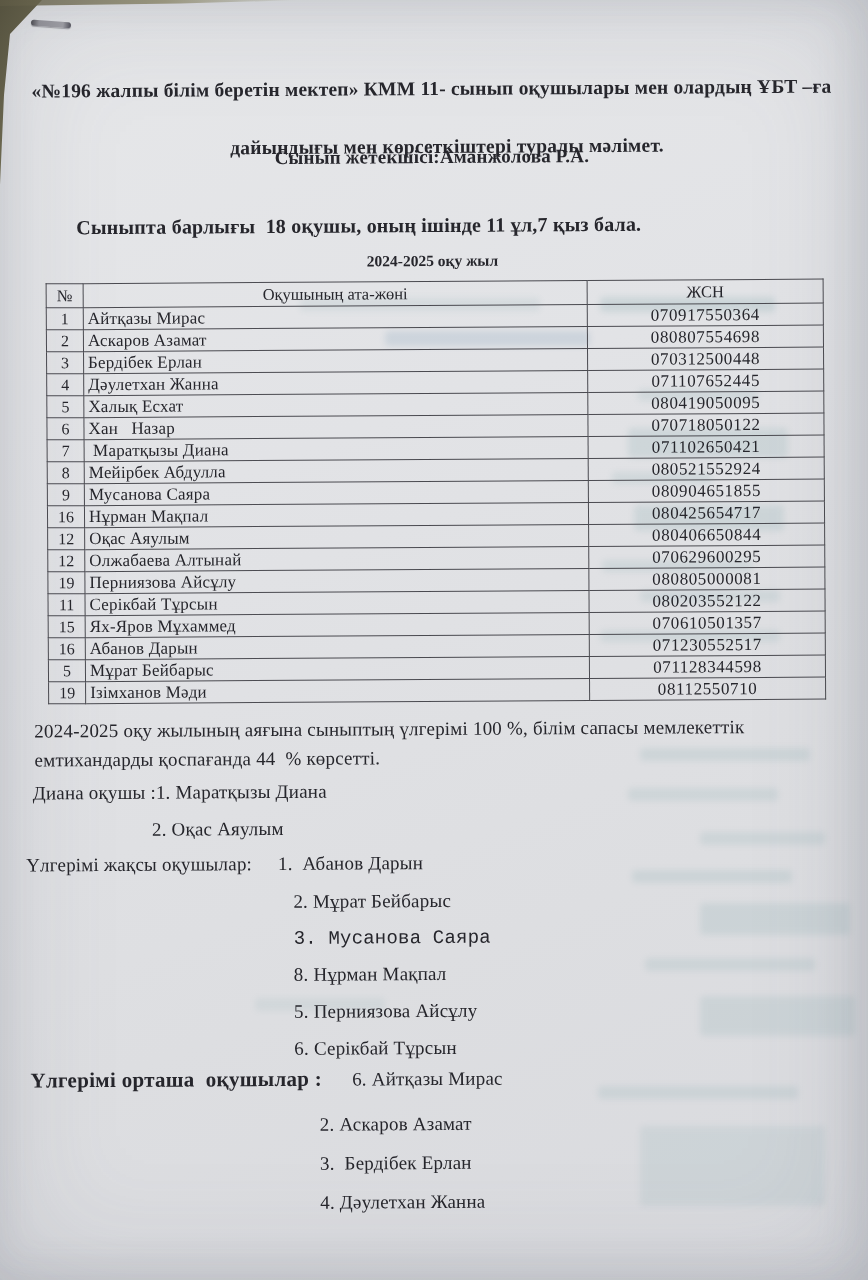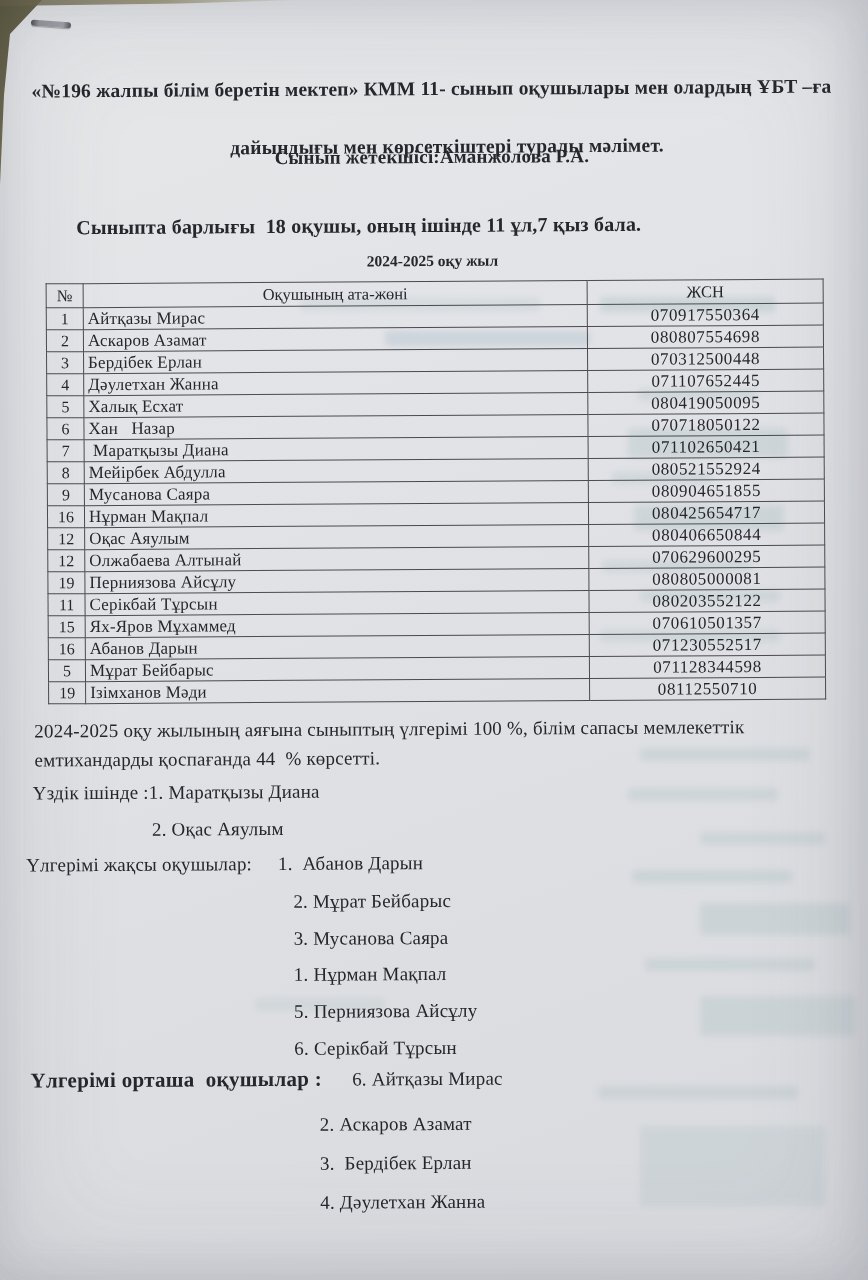--- a/index.html
+++ b/index.html
@@ -69,21 +69,21 @@
   td.cell-jsn{text-align:center;letter-spacing:.6px;}
   .para{
     position:absolute;top:714px;left:33px;width:804px;
     font-size:19px;line-height:29px;letter-spacing:.2px;
   }
   .line{position:absolute;font-size:19px;letter-spacing:.2px;}
   .best-line{top:780px;left:31px;}
   .best-2{top:817px;left:150px;}
   .good-line{top:852px;left:24px;display:flex;gap:26px;}
   .good-i{left:291px;}
-  .g2{top:890px;} .g3{top:927px;} .g4{top:963px;} .g5{top:1000px;} .g6{top:1037px;}
+  .g2{top:890px;} .g3{top:927px;font-family:Liberation Mono, monospace;} .g4{top:963px;} .g5{top:1000px;} .g6{top:1037px;}
   .avg-line{top:1066px;left:27px;display:flex;gap:30px;align-items:baseline;}
   .avg-label{font-size:21px;font-weight:bold;letter-spacing:.3px;}
   .avg-i{left:316px;}
   .a2{top:1113px;} .a3{top:1152px;} .a4{top:1191px;}
   
   .ghost{position:absolute;border-radius:4px;filter:blur(3px);pointer-events:none;}
   .ghost.teal{background:#5e9296;}
   .ghost.blue{background:#5f87a8;}
 </style>
 </head>
@@ -247,30 +247,30 @@
           <tr>
             <td class="cell-num txt">19</td>
             <td class="cell-name txt">Ізімханов Мәди</td>
             <td class="cell-jsn txt">08112550710</td>
           </tr>
         </tbody>
     </table>
 
     <div class="para txt">2024-2025 оқу жылының аяғына сыныптың үлгерімі 100 %, білім сапасы мемлекеттік емтихандарды қоспағанда 44  % көрсетті.</div>
 
-    <div class="line best-line"><span class="txt">Үздік ішінде :</span><span class="txt">1. Маратқызы Диана</span></div>
+    <div class="line best-line"><span class="txt">Диана оқушы :</span><span class="txt">1. Маратқызы Диана</span></div>
     <div class="line best-2 txt">2. Оқас Аяулым</div>
 
     <div class="line good-line">
         <span class="txt">Үлгерімі жақсы оқушылар:</span>
         <span class="txt">1.  Абанов Дарын</span>
       </div>
     <div class="line good-i g2 txt">2. Мұрат Бейбарыс</div>
     <div class="line good-i g3 txt">3. Мусанова Саяра</div>
-    <div class="line good-i g4 txt">1. Нұрман Мақпал</div>
+    <div class="line good-i g4 txt">8. Нұрман Мақпал</div>
     <div class="line good-i g5 txt">5. Перниязова Айсұлу</div>
     <div class="line good-i g6 txt">6. Серікбай Тұрсын</div>
 
     <div class="line avg-line">
         <span class="avg-label txt">Үлгерімі орташа  оқушылар :</span>
         <span class="txt">6. Айтқазы Мирас</span>
       </div>
     <div class="line avg-i a2 txt">2. Аскаров Азамат</div>
     <div class="line avg-i a3 txt">3.  Бердібек Ерлан</div>
     <div class="line avg-i a4 txt">4. Дәулетхан Жанна</div>

